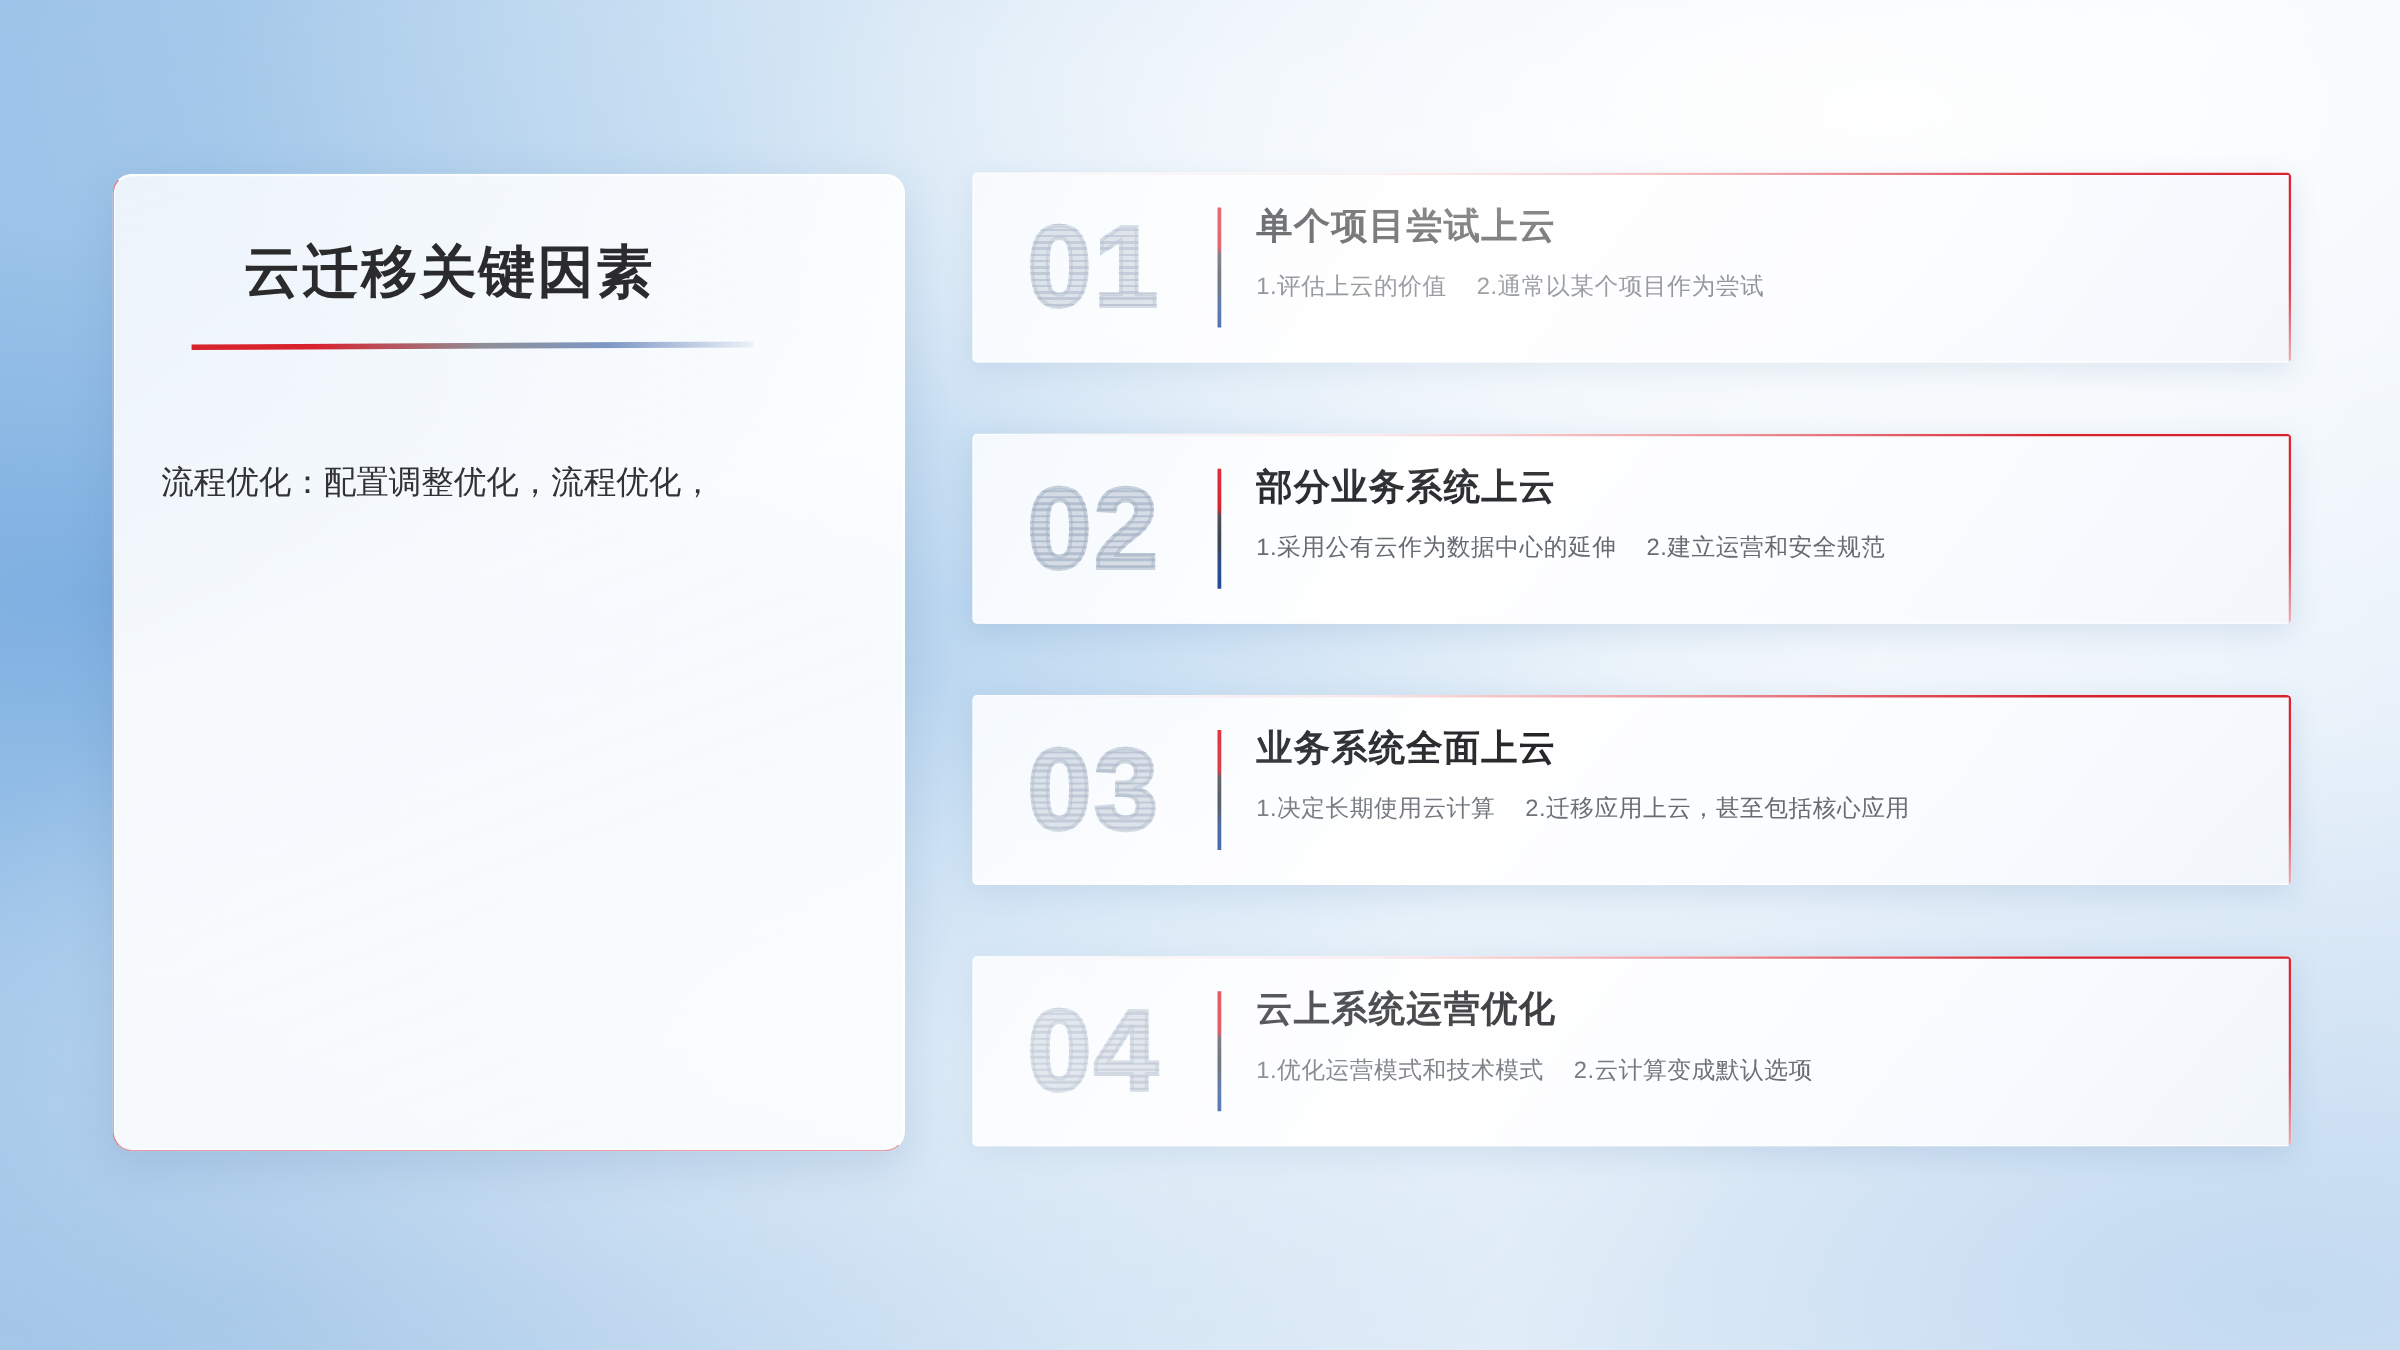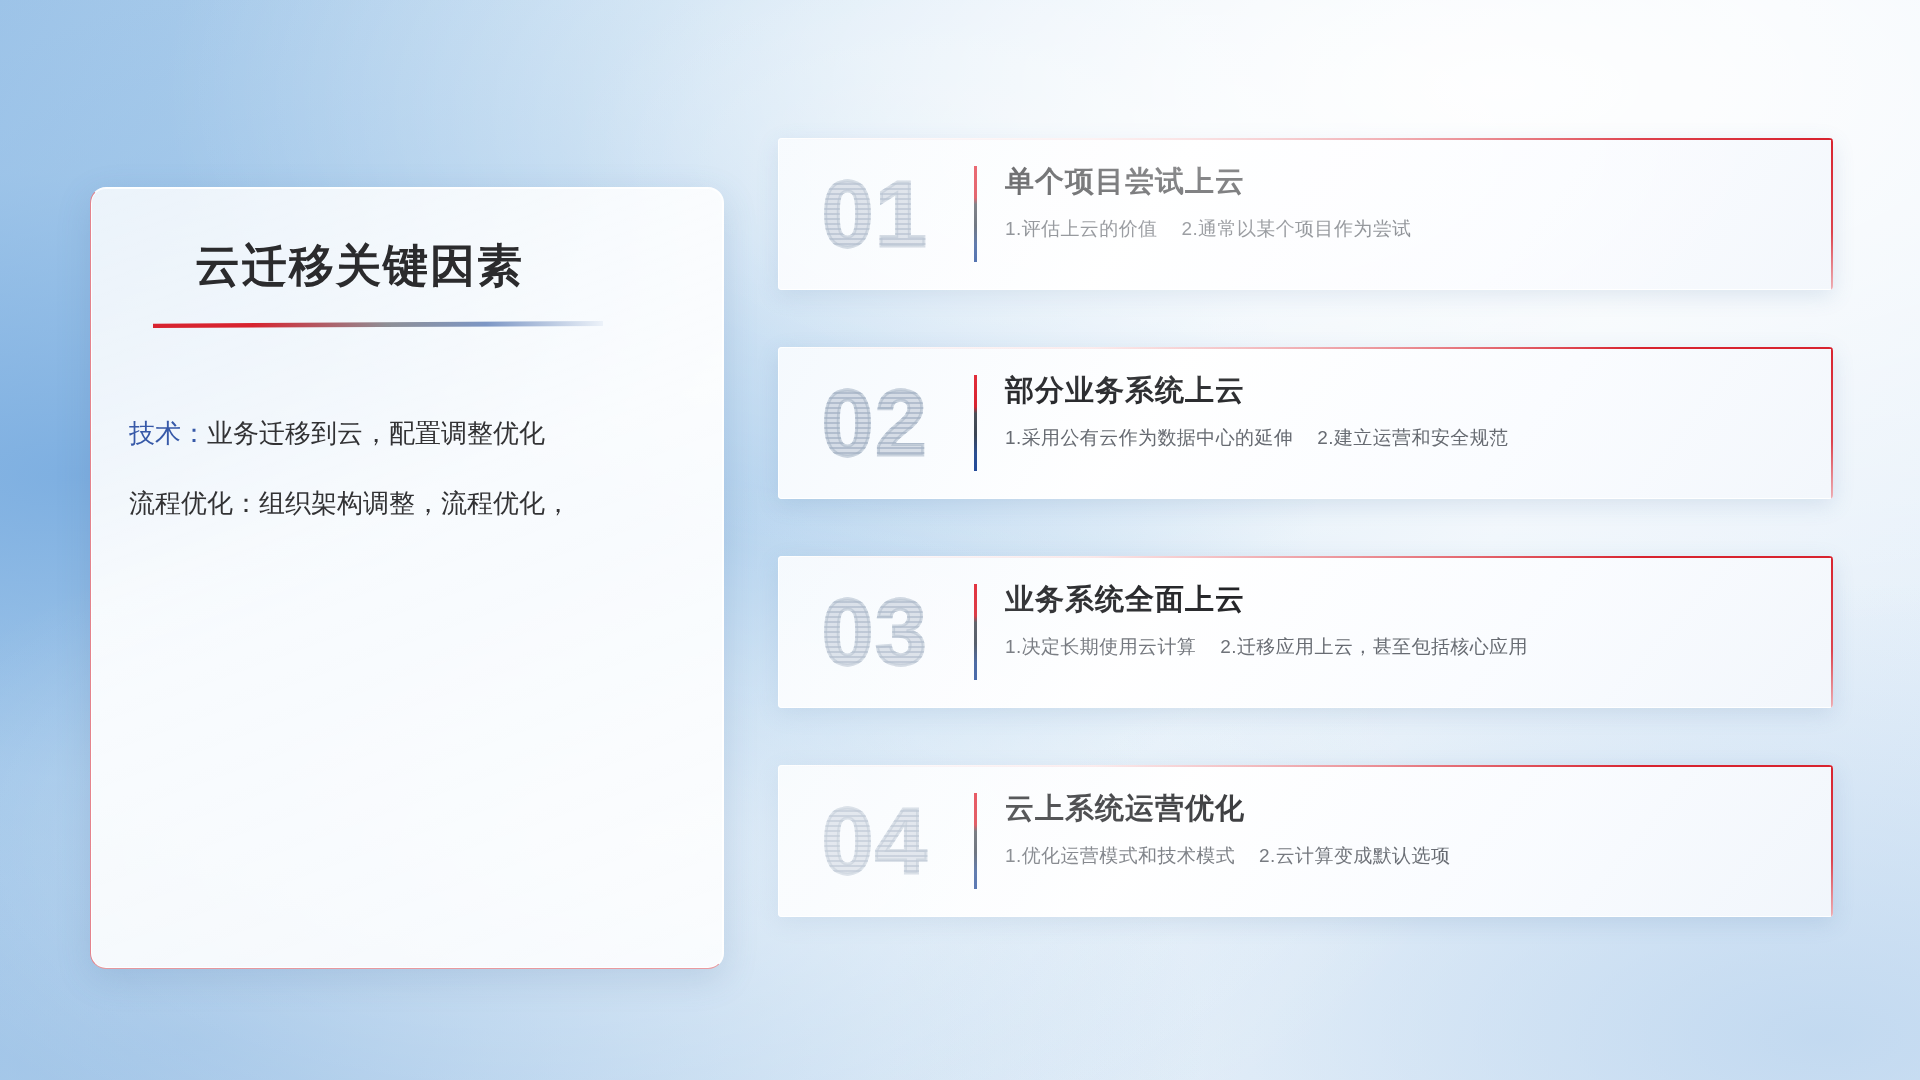--- a/index.html
+++ b/index.html
@@ -48,21 +48,20 @@
     background:
       linear-gradient(160deg, rgba(255,255,255,0.80) 0%, rgba(255,255,255,0.93) 42%, rgba(255,255,255,0.86) 100%);
     box-shadow:
       0 10px 34px rgba(70,110,160,0.18),
       inset 0 0 0 1px rgba(255,255,255,0.85);
     border: 1px solid rgba(255,255,255,0.9);
     border-left: 1.5px solid rgba(214,36,48,0.55);
     border-bottom: 1.5px solid rgba(214,36,48,0.45);
     overflow: hidden;
     z-index: 2;
-    margin-top: 48px;
   }
   .left-panel-inner {
     position: absolute;
     inset: 0;
     padding: 0;
   }
 
   .panel-title {
     position: absolute;
     left: 104px;
@@ -224,26 +223,23 @@
   <div class="left-panel">
     <div class="left-panel-inner">
       <div class="panel-title">云迁移关键因素</div>
       <div class="title-rule"></div>
 
       <div class="factor-list">
 
 
 
 
+
         <div class="factor-row">
-          <span class="factor-label">技术：</span><span class="factor-text">业务迁移到云，配置调整优化</span>
-        </div>
-
-        <div class="factor-row">
-          <span class="factor-label plain">流程优化：</span><span class="factor-text">组织架构调整，流程优化，</span>
+          <span class="factor-label plain">流程优化：</span><span class="factor-text">配置调整优化，流程优化，</span>
         </div>
 
 
       </div>
     </div>
   </div>
 
   <div class="cards">
 
     <div class="card">

